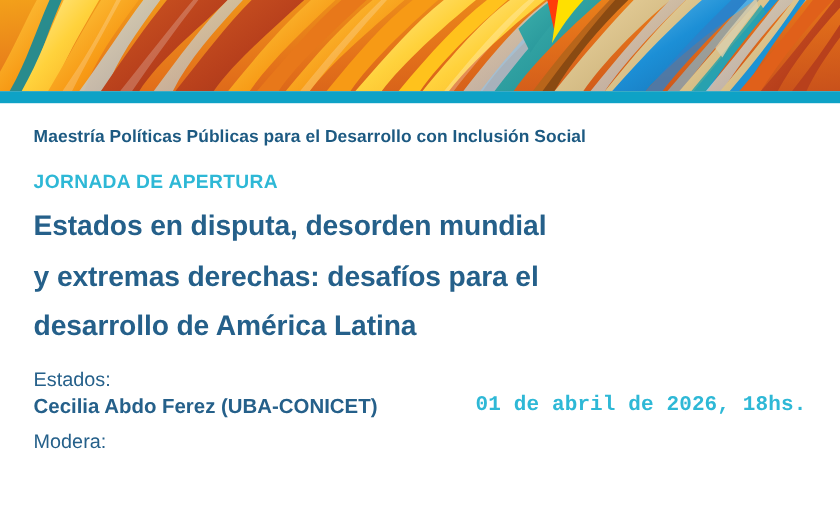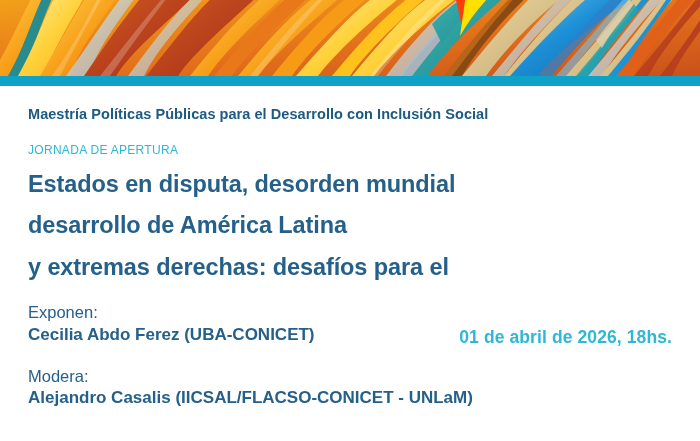--- a/index.html
+++ b/index.html
@@ -63,22 +63,22 @@
     margin-top: 20px;
     font-size: 14.5px;
     font-weight: bold;
     color: #1d5a82;
     letter-spacing: 0.05px;
     line-height: 1.2;
   }
 
   .kicker {
     margin-top: 21px;
-    font-size: 12px;
-    font-weight: normal;
+    font-size: 16px;
+    font-weight: bold;
     color: #2eb8d6;
     letter-spacing: 0.3px;
     line-height: 1.1;
   }
 
   .title {
     margin-top: 7px;
     font-size: 23.5px;
     font-weight: bold;
     color: #25608a;
@@ -99,33 +99,34 @@
   .person {
     font-size: 17px;
     color: #25608a;
     line-height: 1.3;
     white-space: nowrap;
   }
   .person .name { font-weight: bold; }
   .person .affil { font-weight: bold; }
 
   .moderator-block {
-    margin-top: 20px;
+    margin-top: 8px;
   }
 
   .date-line {
     position: absolute;
     right: 28px;
     bottom: 12px;
     font-size: 17.5px;
     font-weight: bold;
     color: #2eb8d6;
     letter-spacing: 0.1px;
     text-align: right;
     white-space: nowrap;
+    font-family: Liberation Mono, monospace;
   }
 </style>
 </head>
 <body>
 
 <div class="flyer">
 
   <div class="banner">
     <svg viewBox="0 0 700 76" preserveAspectRatio="none" aria-hidden="true">
       <defs>
@@ -227,36 +228,32 @@
   <div class="accent-bar"></div>
 
   <div class="content">
 
     <div class="program-line">Maestría Políticas Públicas para el Desarrollo con Inclusión Social</div>
 
     <div class="kicker">JORNADA DE APERTURA</div>
 
     <div class="title">
       <span class="title-line">Estados en disputa, desorden mundial</span>
+      <span class="title-line">y extremas derechas: desafíos para el</span>
       <span class="title-line">desarrollo de América Latina</span>
-      <span class="title-line">y extremas derechas: desafíos para el</span>
     </div>
 
     <div class="people-block">
-      <div class="role-label">Exponen:</div>
+      <div class="role-label">Estados:</div>
       <div class="person">
         <span class="name">Cecilia Abdo Ferez</span>
         <span class="affil">(UBA-CONICET)</span>
       </div>
     </div>
 
     <div class="people-block moderator-block">
       <div class="role-label">Modera:</div>
-      <div class="person">
-        <span class="name">Alejandro Casalis</span>
-        <span class="affil">(IICSAL/FLACSO-CONICET - UNLaM)</span>
-      </div>
     </div>
 
     <div class="date-line">01 de abril de 2026, 18hs.</div>
 
   </div>
 </div>
 
 </body></html>

